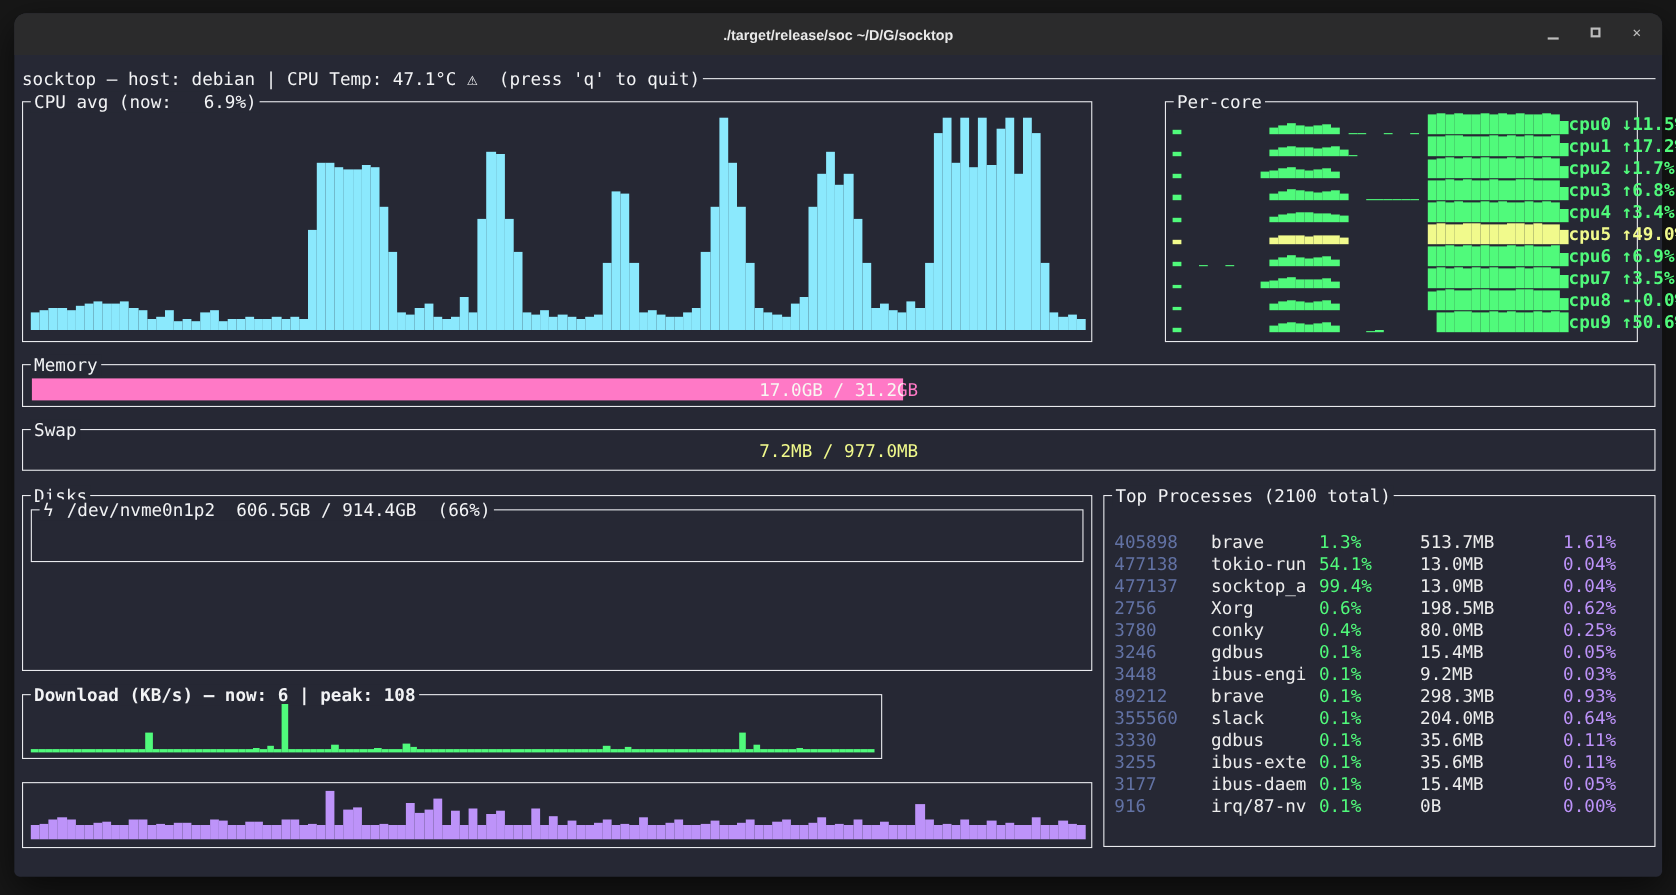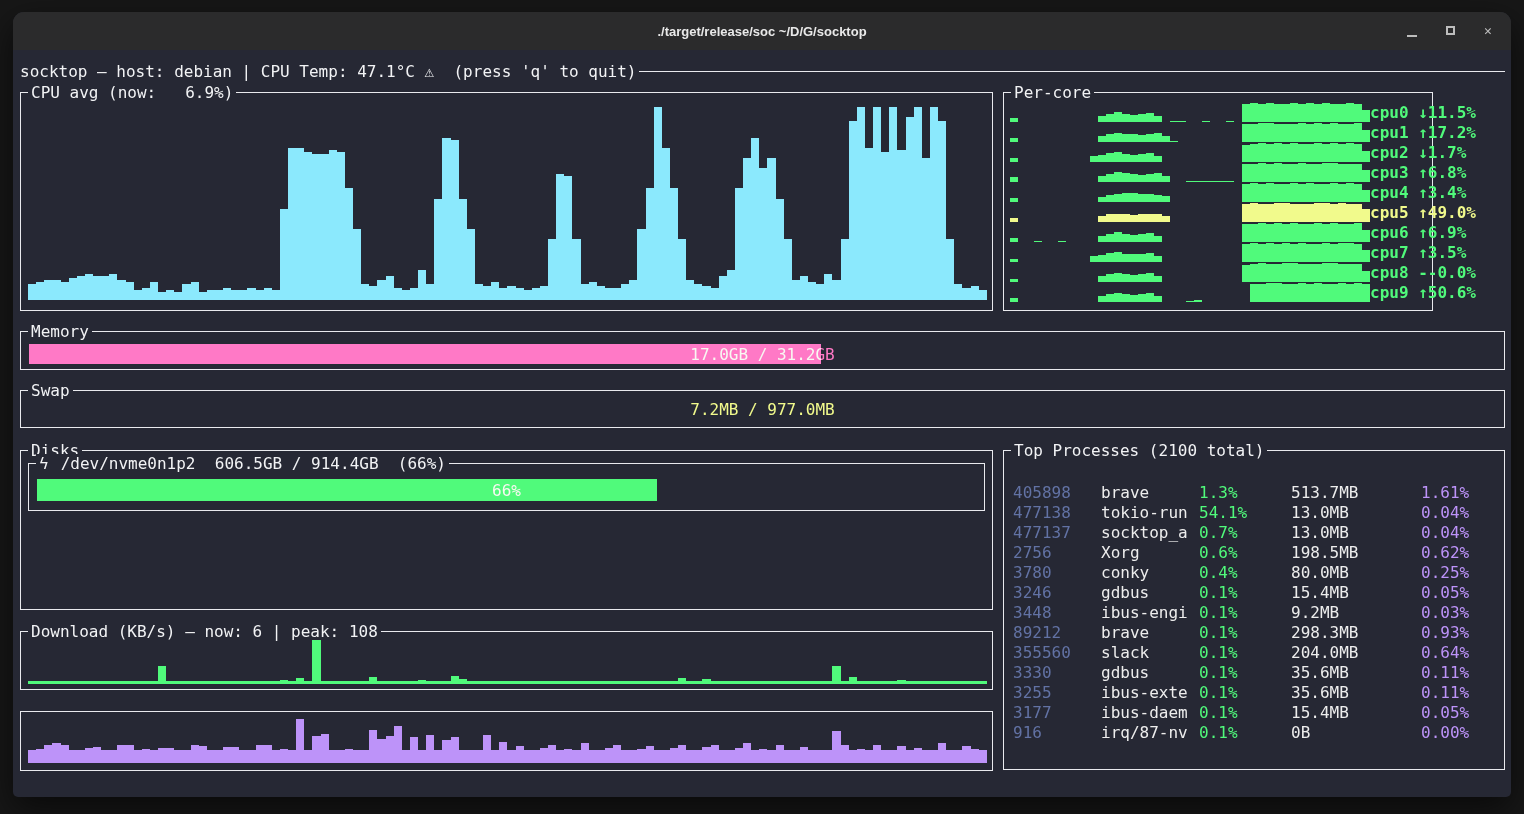--- a/index.html
+++ b/index.html
@@ -86,26 +86,26 @@
   .c-pid  { color:#6272a4; }
   .c-name { color:#ededed; }
   .c-cpu  { color:#50fa7b; }
   .c-mem  { color:#ededed; }
   .c-memp { color:#bd93f9; }
   .prow.first { font-weight:bold; }
   .prow.first .c-pid  { color:#7e96cf; }
   .prow.first .c-name { color:#ffffff; }
 
   #p-cpu   { left:20px;   top:92px;  width:973px;  height:219px; }
-  #p-core  { left:1003px; top:92px;  width:430px;  height:219px; }
+  #p-core  { left:1059px; top:92px;  width:430px;  height:219px; }
   #p-mem   { left:20px;   top:331px; width:1485px; height:39px; }
   #p-swap  { left:20px;   top:390px; width:1485px; height:38px; }
   #p-disks { left:20px;   top:450px; width:973px;  height:160px; }
   #p-proc  { left:1003px; top:450px; width:502px;  height:320px; }
-  #p-down  { left:20px;   top:631px; width:973px;  height:59px; }
+  #p-down  { left:20px;   top:631px; width:782px;  height:59px;font-weight:bold; }
   #p-up    { left:20px;   top:711px; width:973px;  height:60px; }
   #disk1   { left:7px; top:12px; width:957px; height:48px; }
   #disk2   { left:7px; top:72px; width:957px; height:50px; }
 </style>
 </head>
 <body>
 
 <div class="window">
   <div class="titlebar">
     <span class="titlebar-text">./target/release/soc ~/D/G/socktop</span>
@@ -765,36 +765,30 @@
 <div class="panel" id="p-swap">
   <span class="ptitle t">Swap</span>
   <div class="swap-label t">7.2MB / 977.0MB</div>
 </div>
 
 <div class="panel" id="p-disks">
   <span class="ptitle t">Disks</span>
 
   <div class="dpanel" id="disk1">
     <span class="ptitle t"><span class="dicon">ϟ</span><span>/dev/nvme0n1p2  606.5GB / 914.4GB  (66%)</span></span>
-    <div class="dbar">
-      <div class="bar-text t" id="disk1-outer">66%</div>
-      <div class="fill" id="disk1-fill" style="width: 66%;">
-        <div class="fill-inner t" id="disk1-inner">66%</div>
-      </div>
-    </div>
   </div>
 
 </div>
 
 <div class="panel" id="p-proc">
   <span class="ptitle t">Top Processes (2100 total)</span>
   <div class="proc-rows">
       <div class="pgrid prow"><span class="c-pid">405898</span><span class="c-name">brave</span><span class="c-cpu">1.3%</span><span class="c-mem">513.7MB</span><span class="c-memp">1.61%</span></div>
       <div class="pgrid prow"><span class="c-pid">477138</span><span class="c-name">tokio-run</span><span class="c-cpu">54.1%</span><span class="c-mem">13.0MB</span><span class="c-memp">0.04%</span></div>
-      <div class="pgrid prow"><span class="c-pid">477137</span><span class="c-name">socktop_a</span><span class="c-cpu">0.7%</span><span class="c-mem">13.0MB</span><span class="c-memp">0.04%</span></div>
+      <div class="pgrid prow"><span class="c-pid">477137</span><span class="c-name">socktop_a</span><span class="c-cpu">99.4%</span><span class="c-mem">13.0MB</span><span class="c-memp">0.04%</span></div>
       <div class="pgrid prow"><span class="c-pid">2756</span><span class="c-name">Xorg</span><span class="c-cpu">0.6%</span><span class="c-mem">198.5MB</span><span class="c-memp">0.62%</span></div>
       <div class="pgrid prow"><span class="c-pid">3780</span><span class="c-name">conky</span><span class="c-cpu">0.4%</span><span class="c-mem">80.0MB</span><span class="c-memp">0.25%</span></div>
       <div class="pgrid prow"><span class="c-pid">3246</span><span class="c-name">gdbus</span><span class="c-cpu">0.1%</span><span class="c-mem">15.4MB</span><span class="c-memp">0.05%</span></div>
       <div class="pgrid prow"><span class="c-pid">3448</span><span class="c-name">ibus-engi</span><span class="c-cpu">0.1%</span><span class="c-mem">9.2MB</span><span class="c-memp">0.03%</span></div>
       <div class="pgrid prow"><span class="c-pid">89212</span><span class="c-name">brave</span><span class="c-cpu">0.1%</span><span class="c-mem">298.3MB</span><span class="c-memp">0.93%</span></div>
       <div class="pgrid prow"><span class="c-pid">355560</span><span class="c-name">slack</span><span class="c-cpu">0.1%</span><span class="c-mem">204.0MB</span><span class="c-memp">0.64%</span></div>
       <div class="pgrid prow"><span class="c-pid">3330</span><span class="c-name">gdbus</span><span class="c-cpu">0.1%</span><span class="c-mem">35.6MB</span><span class="c-memp">0.11%</span></div>
       <div class="pgrid prow"><span class="c-pid">3255</span><span class="c-name">ibus-exte</span><span class="c-cpu">0.1%</span><span class="c-mem">35.6MB</span><span class="c-memp">0.11%</span></div>
       <div class="pgrid prow"><span class="c-pid">3177</span><span class="c-name">ibus-daem</span><span class="c-cpu">0.1%</span><span class="c-mem">15.4MB</span><span class="c-memp">0.05%</span></div>
       <div class="pgrid prow"><span class="c-pid">916</span><span class="c-name">irq/87-nv</span><span class="c-cpu">0.1%</span><span class="c-mem">0B</span><span class="c-memp">0.00%</span></div>

